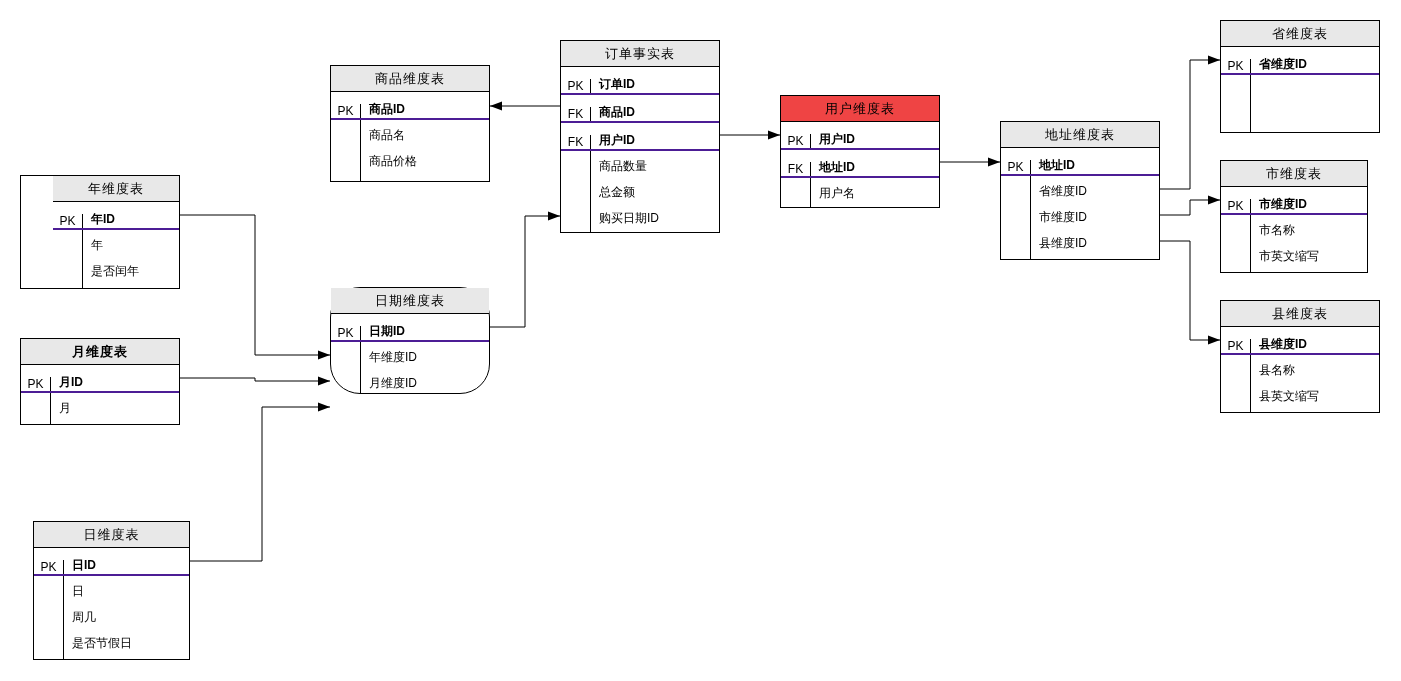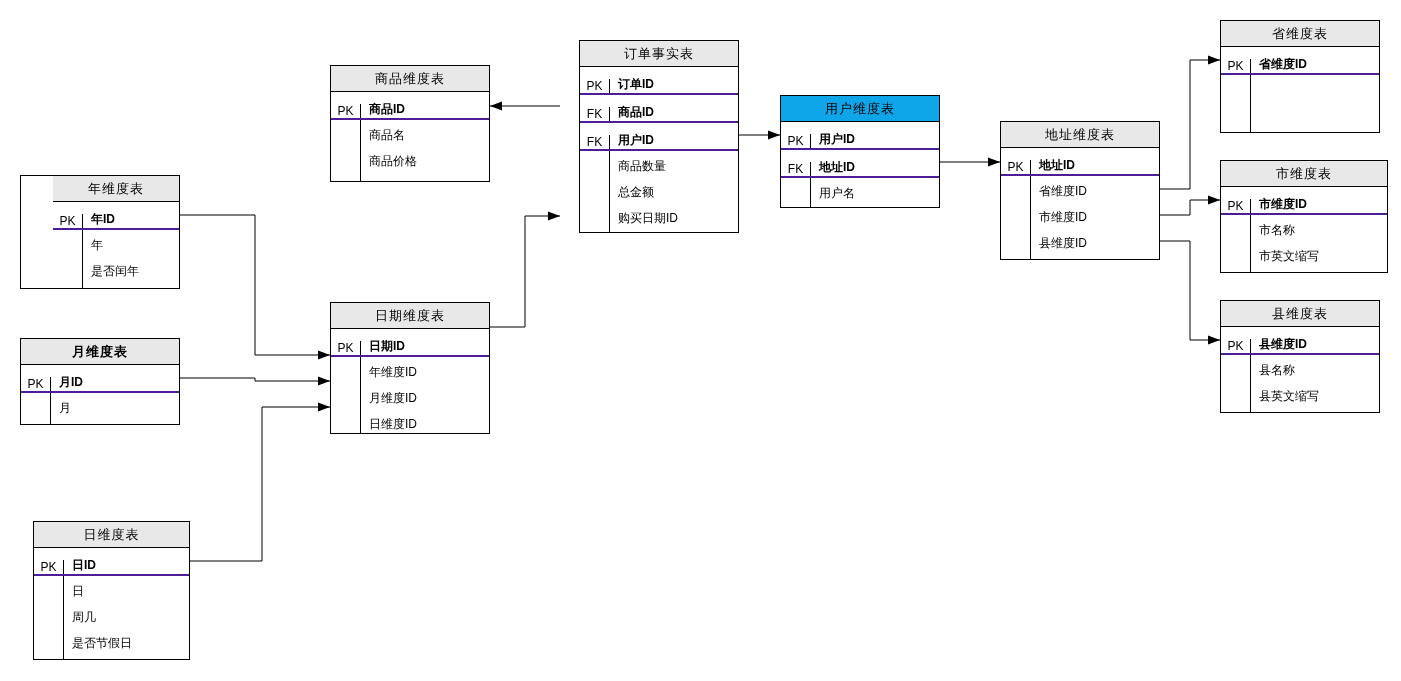--- a/index.html
+++ b/index.html
@@ -104,21 +104,21 @@
       <polyline points="720,135 780,135" marker-end="url(#arrowhead)" stroke="#000000"></polyline>
       <polyline points="940,162 1000,162" marker-end="url(#arrowhead)" stroke="#000000"></polyline>
       <polyline points="1160,189 1190,189 1190,60 1220,60" marker-end="url(#arrowhead)" stroke="#000000"></polyline>
       <polyline points="1160,215 1190,215 1190,200 1220,200" marker-end="url(#arrowhead)" stroke="#000000"></polyline>
       <polyline points="1160,241 1190,241 1190,340 1220,340" marker-end="url(#arrowhead)" stroke="#000000"></polyline>
       <polyline points="490,327 525,327 525,216 560,216" marker-end="url(#arrowhead)" stroke="#000000"></polyline>
       <polyline points="180,215 255,215 255,355 330,355" marker-end="url(#arrowhead)" stroke="#000000"></polyline>
       <polyline points="180,378 255,378 255,381 330,381" marker-end="url(#arrowhead)" stroke="#000000"></polyline>
       <polyline points="190,561 262,561 262,407 330,407" marker-end="url(#arrowhead)" stroke="#000000"></polyline>
     </svg>
-<div class="ent" style="left: 560px; top: 40px; width: 160px; height: 193px; border-color: rgb(0, 0, 0); margin-left: 19px;">
+<div class="ent" style="left: 560px; top: 40px; width: 160px; height: 193px; border-color: rgb(0, 0, 0);">
       <div class="ent-header" style="background: rgb(232, 232, 232);">订单事实表</div>
       <div class="ent-row">
         <div class="tag">PK</div>
         <div class="fname">订单ID</div>
       </div>
       <div class="ent-row">
         <div class="tag">FK</div>
         <div class="fname">商品ID</div>
       </div>
       <div class="ent-row">
@@ -142,21 +142,21 @@
       </div>
       <div class="ent-attrs">
         <div class="spacer"></div>
         <div class="alist">
           <div class="aline">商品名</div>
           <div class="aline">商品价格</div>
         </div>
       </div>
     </div>
     <div class="ent" style="left: 780px; top: 95px; width: 160px; height: 113px; border-color: rgb(0, 0, 0);">
-      <div class="ent-header" style="background: #0ea5e9;">用户维度表</div>
+      <div class="ent-header" style="background: #ef4444;">用户维度表</div>
       <div class="ent-row">
         <div class="tag">PK</div>
         <div class="fname">用户ID</div>
       </div>
       <div class="ent-row">
         <div class="tag">FK</div>
         <div class="fname">地址ID</div>
       </div>
       <div class="ent-attrs">
         <div class="spacer"></div>
@@ -183,21 +183,21 @@
     <div class="ent" style="left: 1220px; top: 20px; width: 160px; height: 113px; border-color: rgb(0, 0, 0);">
       <div class="ent-header" style="background: rgb(232, 232, 232);">省维度表</div>
       <div class="ent-row">
         <div class="tag">PK</div>
         <div class="fname">省维度ID</div>
       </div>
       <div class="ent-attrs">
         <div class="spacer"></div>
       </div>
     </div>
-    <div class="ent" style="left: 1220px; top: 160px; width: 168px; height: 113px; border-color: rgb(0, 0, 0);">
+    <div class="ent" style="left: 1220px; top: 160px; width: 148px; height: 113px; border-color: rgb(0, 0, 0);">
       <div class="ent-header" style="background: rgb(232, 232, 232);">市维度表</div>
       <div class="ent-row">
         <div class="tag">PK</div>
         <div class="fname">市维度ID</div>
       </div>
       <div class="ent-attrs">
         <div class="spacer"></div>
         <div class="alist">
           <div class="aline">市名称</div>
           <div class="aline">市英文缩写</div>
@@ -253,21 +253,21 @@
       </div>
       <div class="ent-attrs">
         <div class="spacer"></div>
         <div class="alist">
           <div class="aline">日</div>
           <div class="aline">周几</div>
           <div class="aline">是否节假日</div>
         </div>
       </div>
     </div>
-    <div class="ent" style="left: 330px; top: 302px; width: 160px; height: 132px; border-color: rgb(0, 0, 0);">
+    <div class="ent" style="left: 330px; top: 287px; width: 160px; height: 107px; border-color: rgb(0, 0, 0); border-radius: 30px;">
       <div class="ent-header" style="background: rgb(232, 232, 232);">日期维度表</div>
       <div class="ent-row">
         <div class="tag">PK</div>
         <div class="fname">日期ID</div>
       </div>
       <div class="ent-attrs">
         <div class="spacer"></div>
         <div class="alist">
           <div class="aline">年维度ID</div>
           <div class="aline">月维度ID</div>

